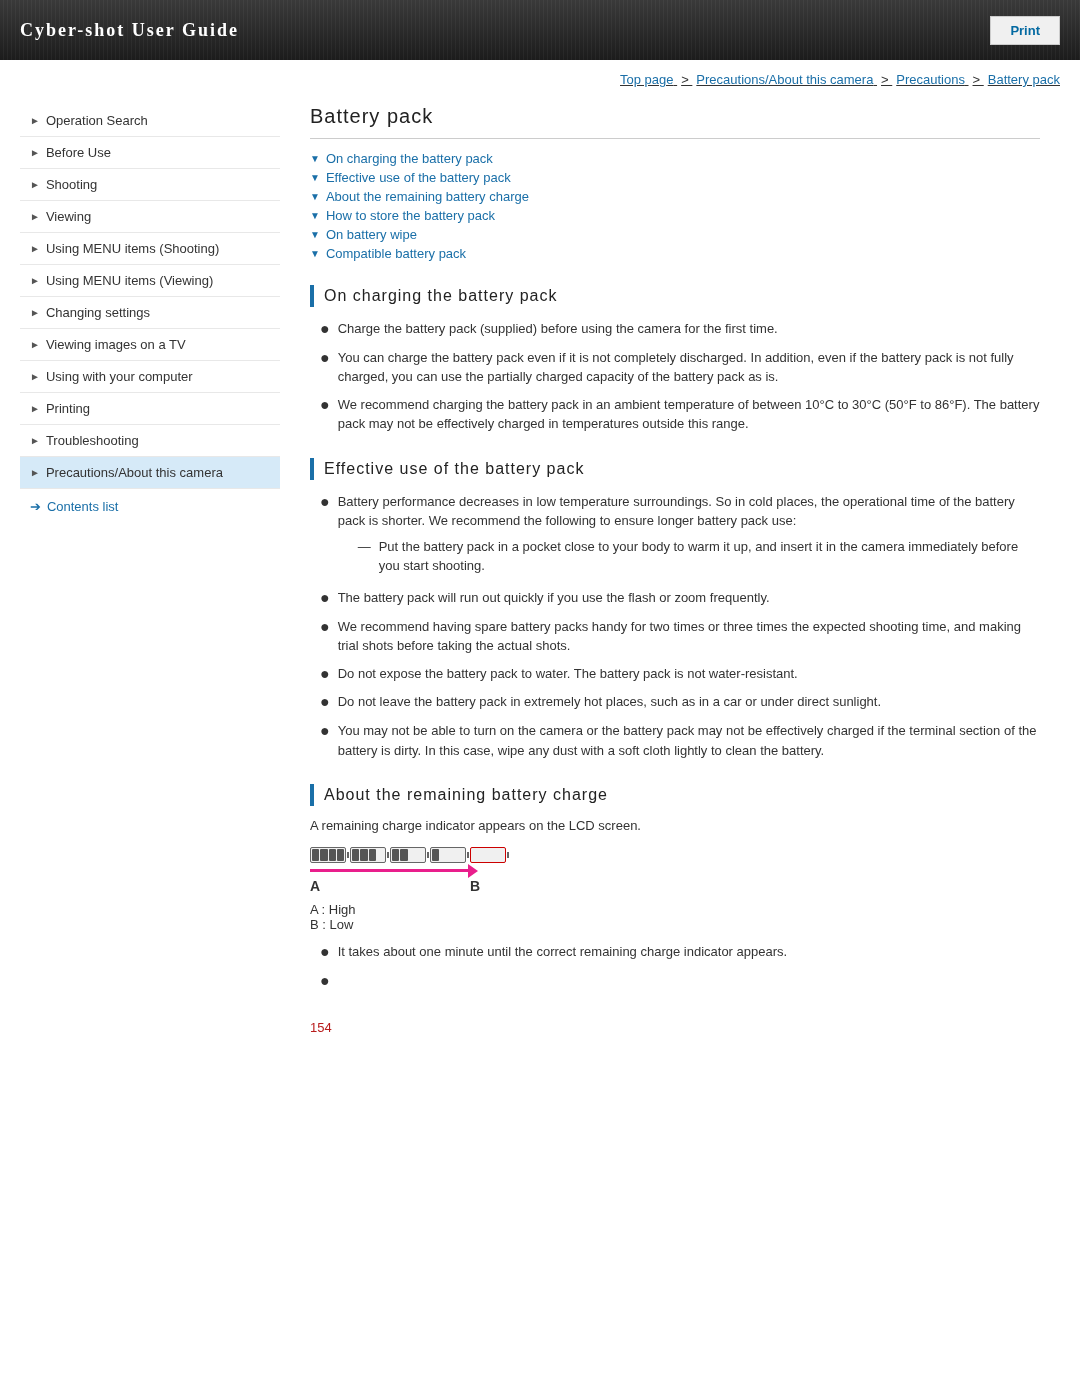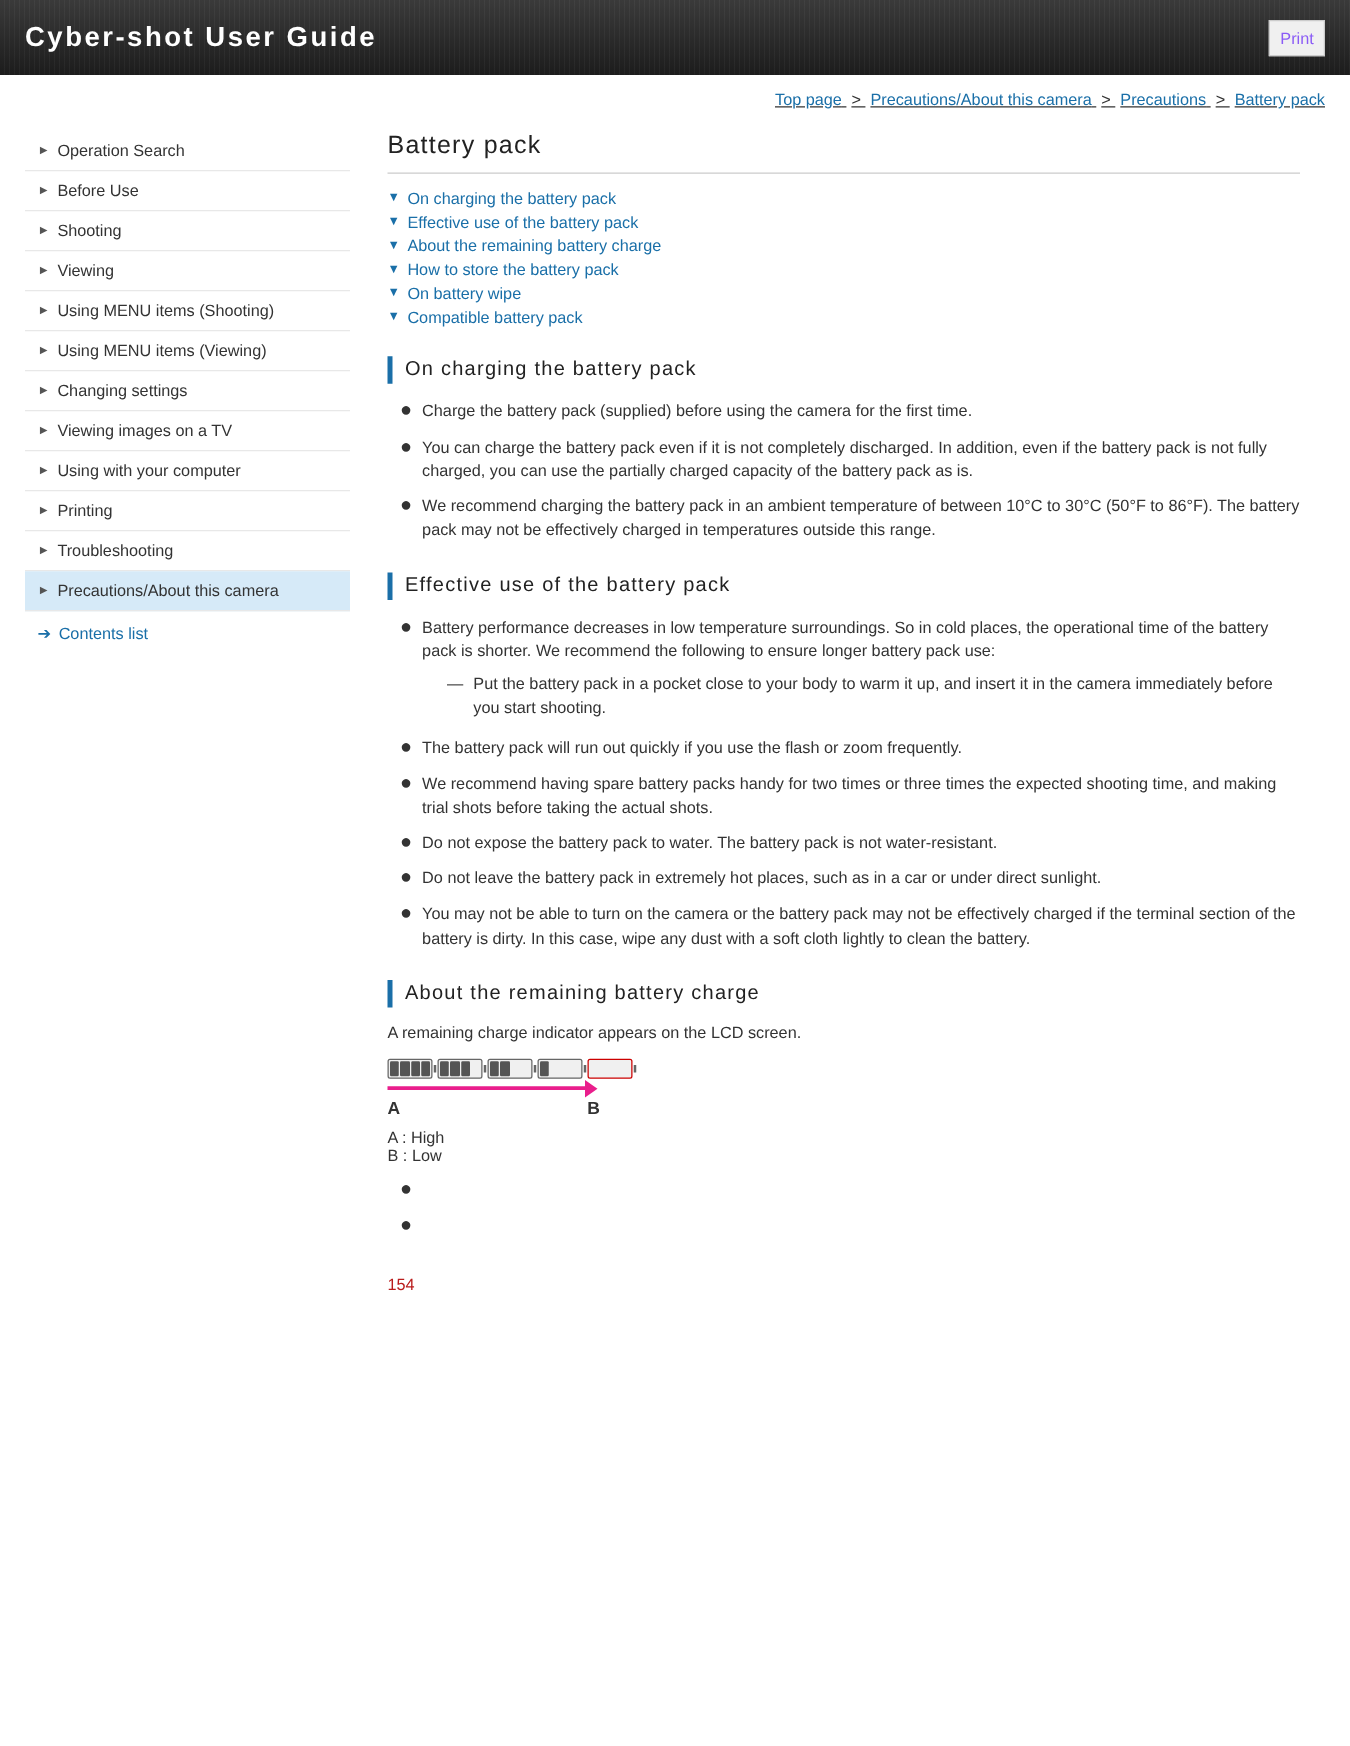--- a/index.html
+++ b/index.html
@@ -22,32 +22,33 @@
         rgba(255,255,255,0.04) 4px
       ), linear-gradient(to bottom, #3a3a3a, #1c1c1c);
       height: 60px;
       display: flex;
       align-items: center;
       justify-content: space-between;
       padding: 0 20px;
     }
     .header-title {
       color: #fff;
-      font-size: 22px;
-      font-family: Liberation Sans, sans-serif;
+      font-size: 18px;
+      font-family: Liberation Serif, serif;
       letter-spacing: 2px;
       font-weight: bold;
     }
     .print-btn {
       background: #f0f0f0;
       border: 1px solid #ccc;
-      padding: 6px 8px;
+      padding: 6px 19px;
       font-size: 13px;
       cursor: pointer;
-      color: #8b5cf6;
+      color: #0369a1;
+      font-weight: bold;
     }
 
     
     .breadcrumb-area {
       padding: 12px 20px 8px 20px;
       text-align: right;
       font-size: 13px;
       text-decoration: underline;
     }
     .breadcrumb-area a, .breadcrumb-link {
@@ -528,20 +529,21 @@
 
         <div class="charge-labels">
           <div>A : High</div>
           <div>B : Low</div>
         </div>
       </div>
 
       <ul class="bullet-list">
         <li>
           <span class="bullet-dot">●</span>
+          <span>It takes about one minute until the correct remaining charge indicator appears.</span>
         </li>
         <li>
           <span class="bullet-dot">●</span>
         </li>
       </ul>
     </div>
 
     <div class="page-number">154</div>
 
   </main>

